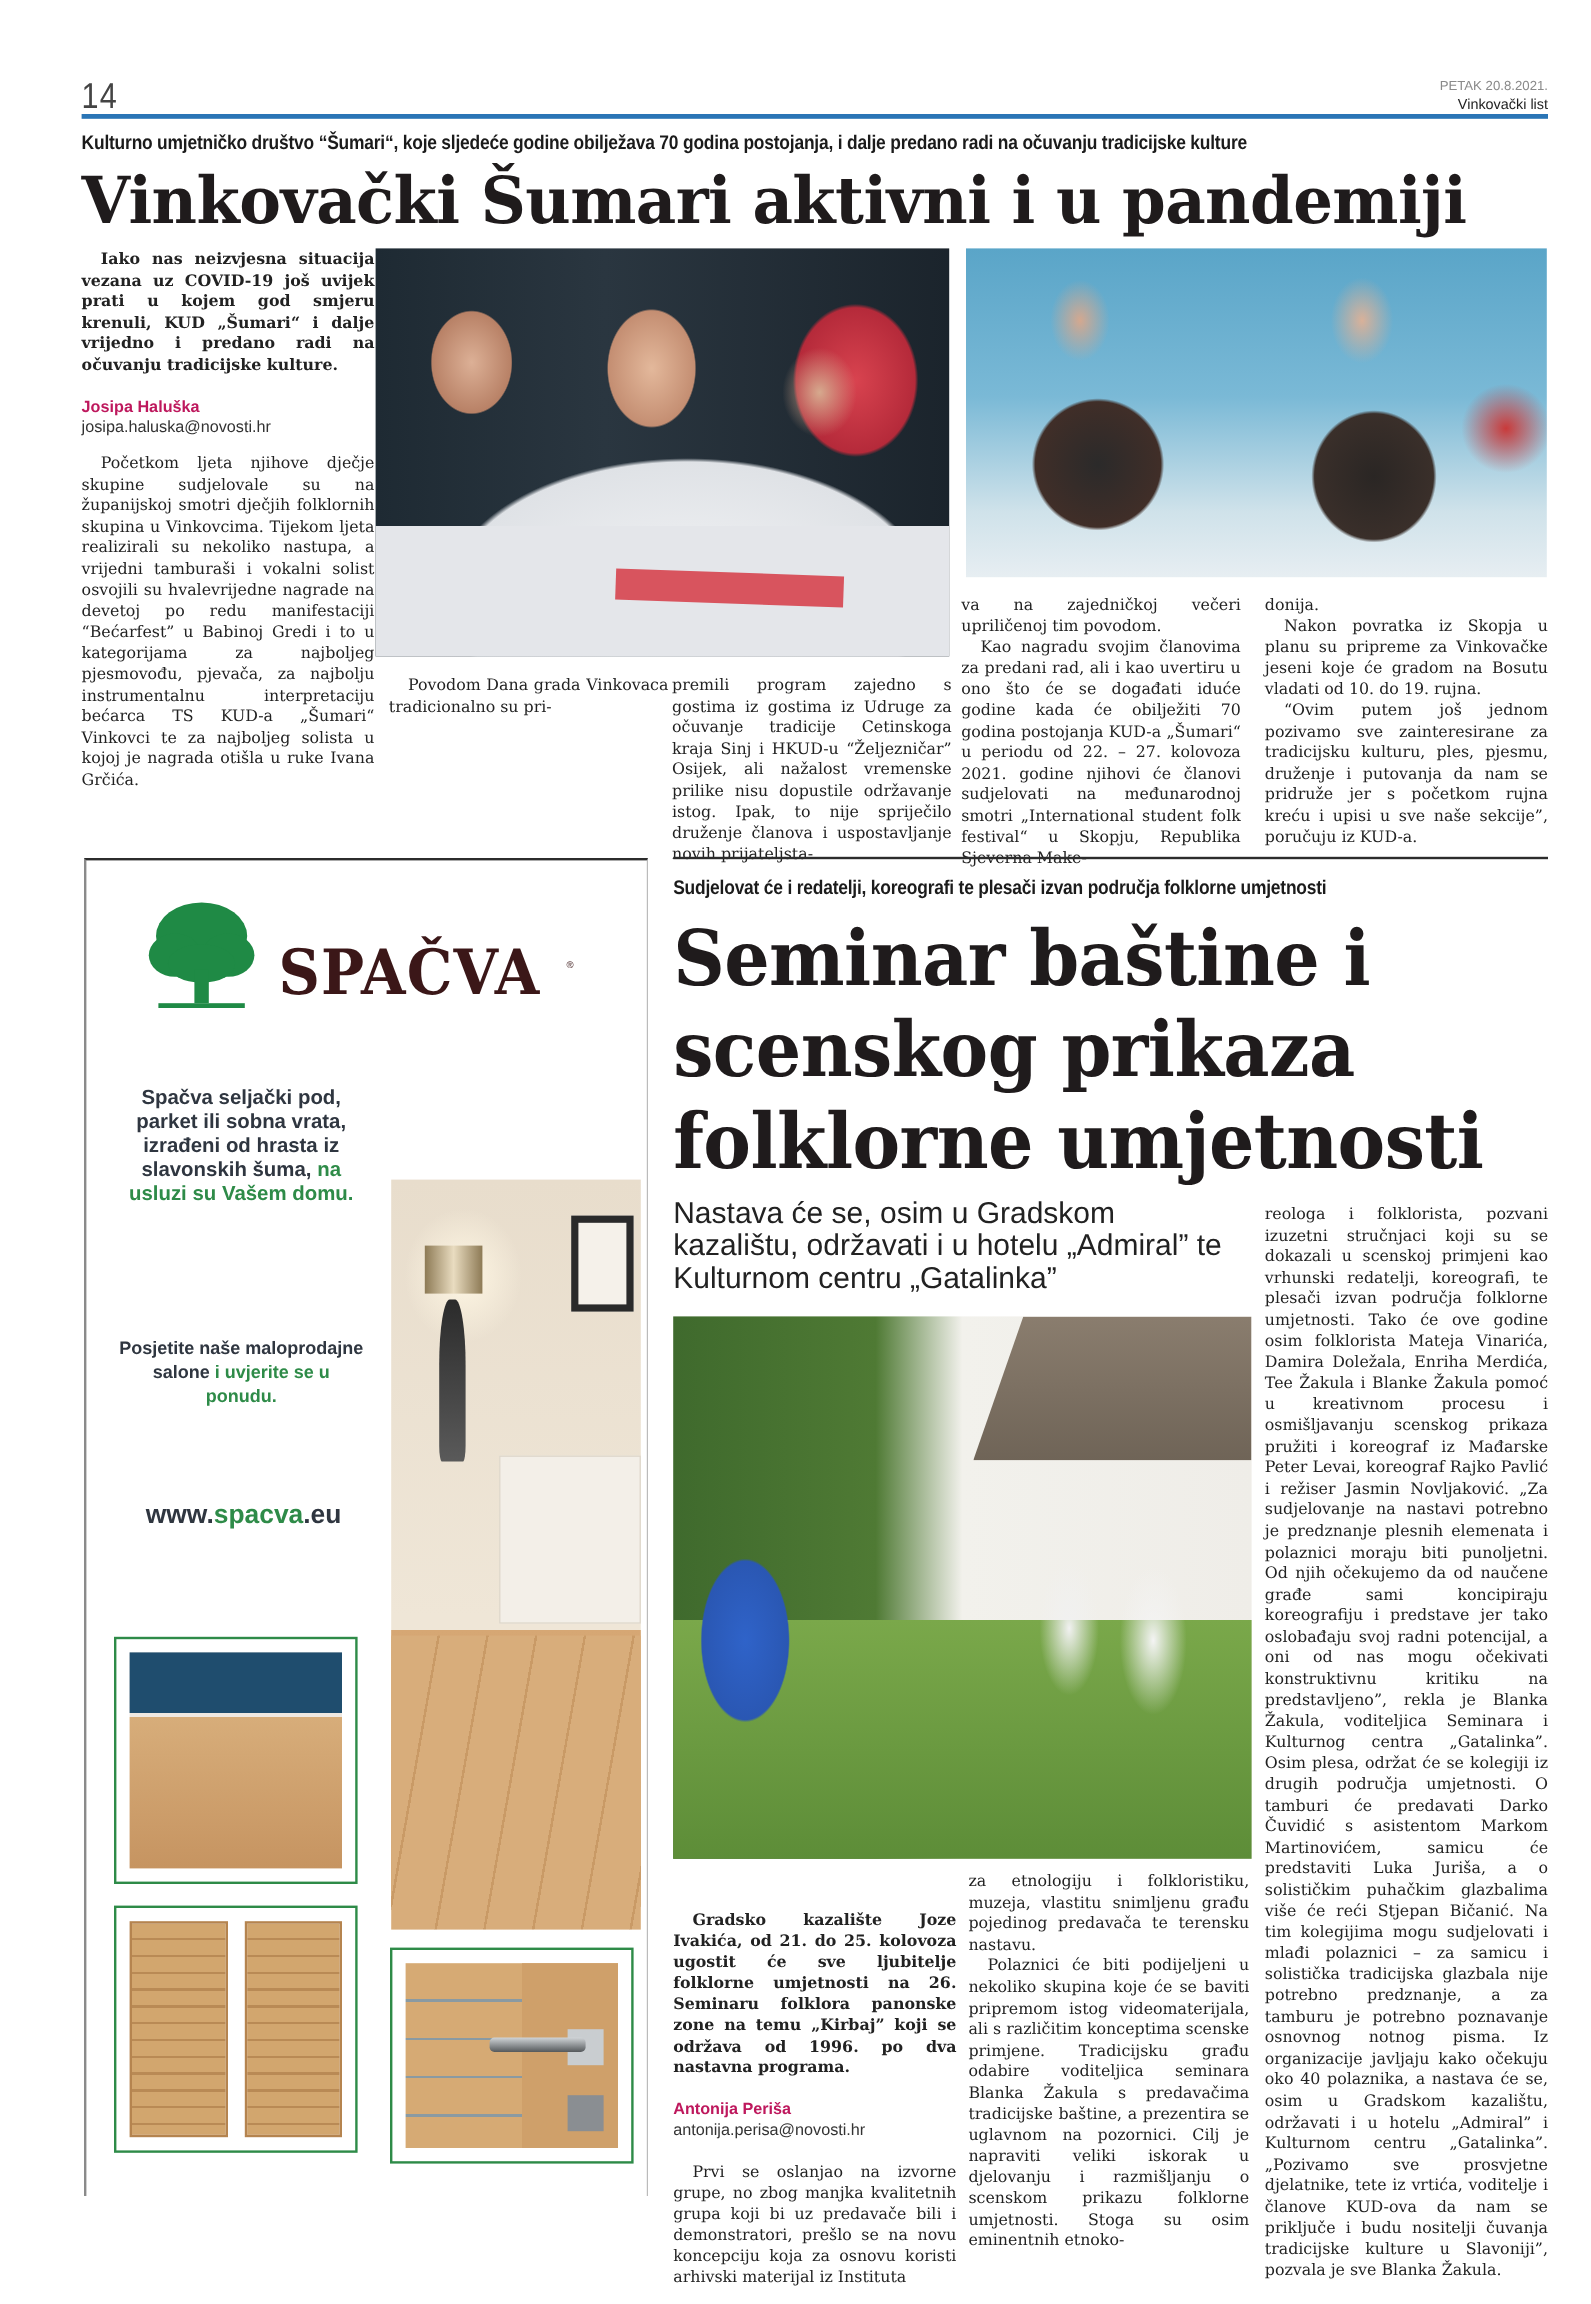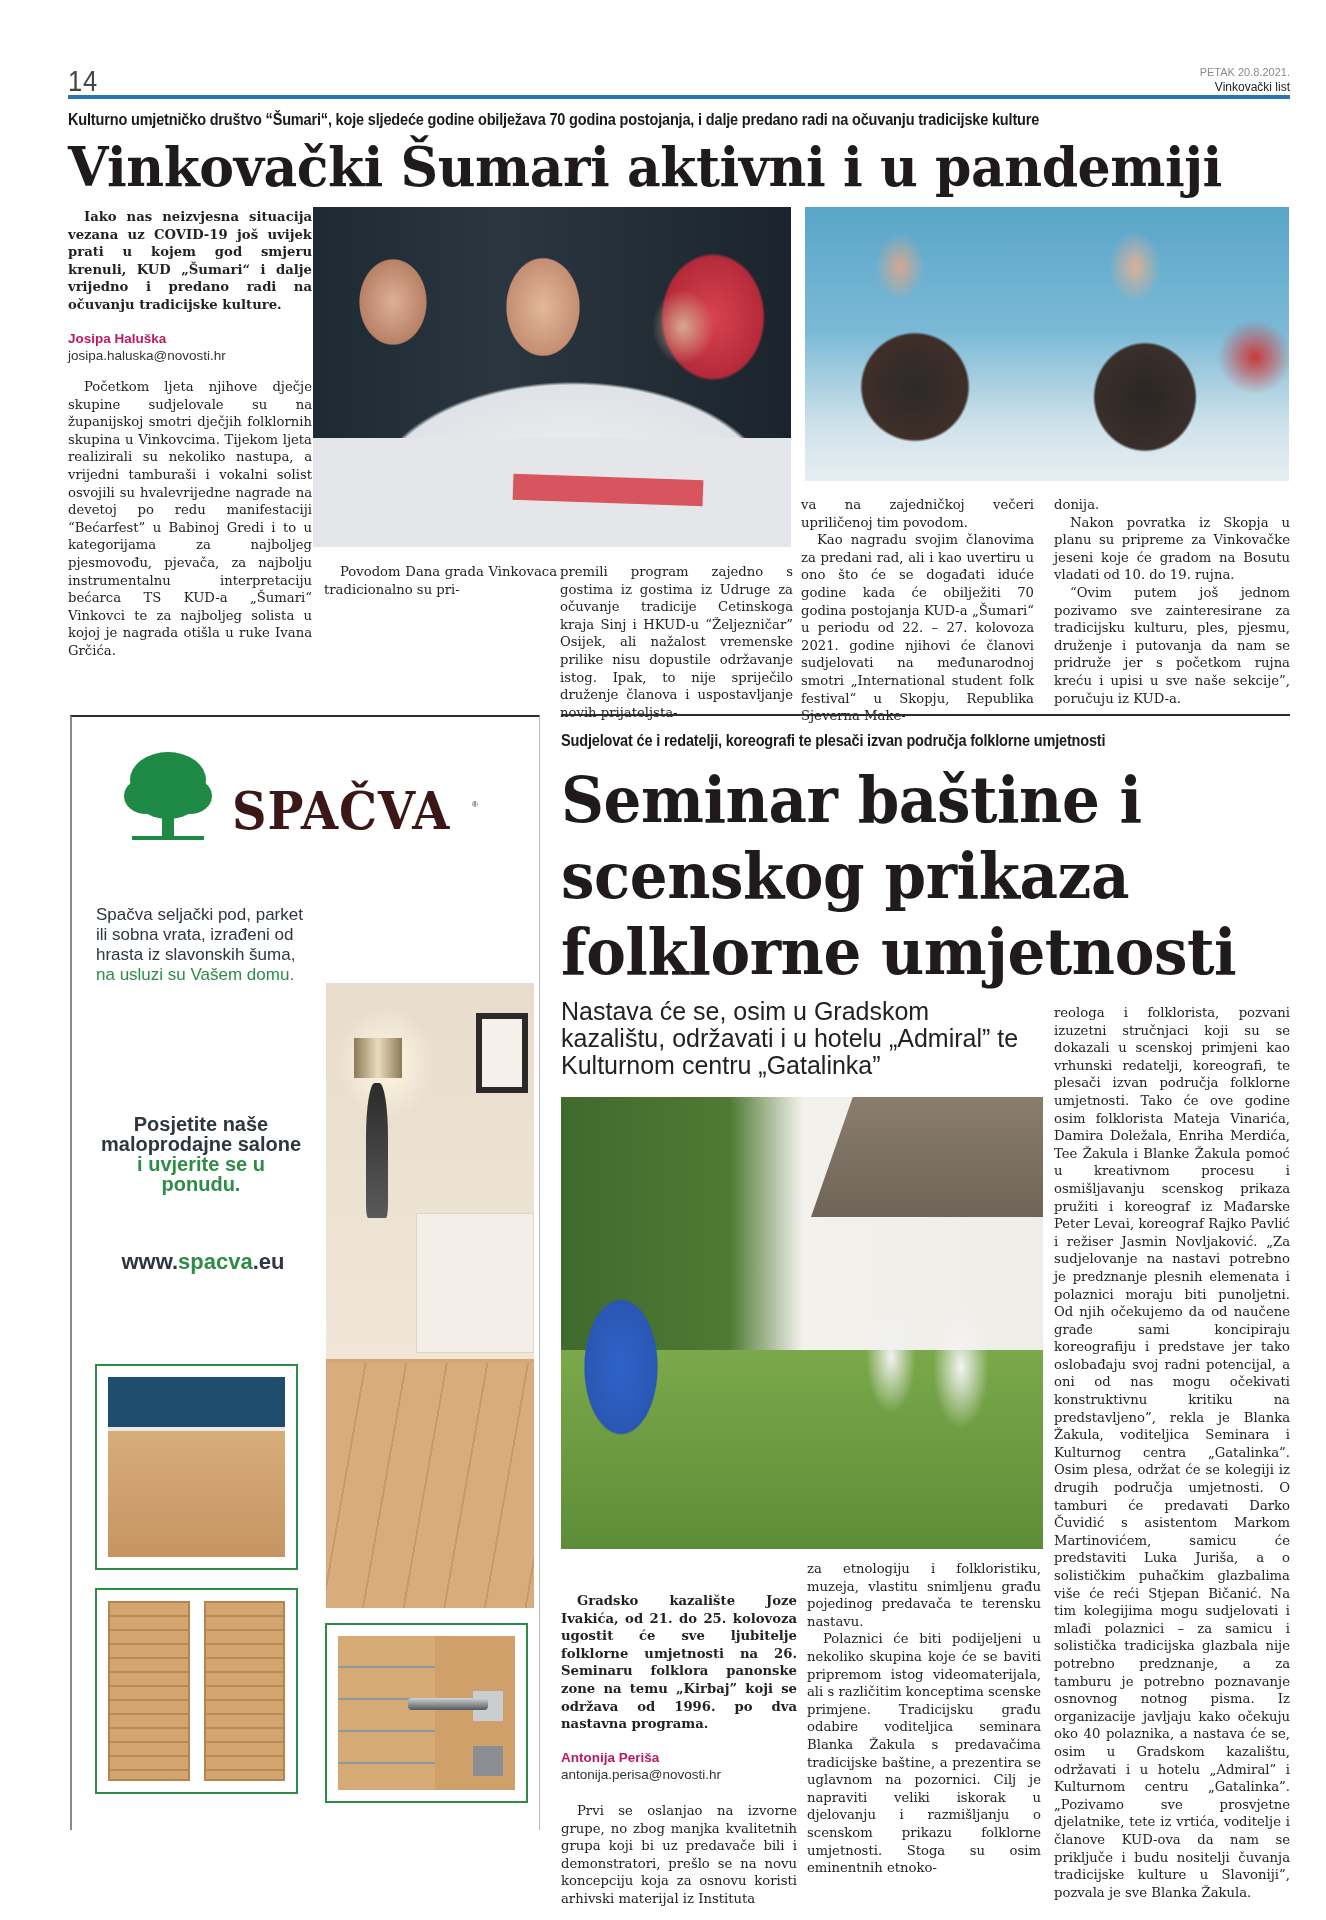--- a/index.html
+++ b/index.html
@@ -66,23 +66,23 @@
         linear-gradient(90deg, #3f6a2d 0%, #4f7a34 35%, #f2f1ec 50%, #efede8 100%);
     }
     .photo-3 .roof { position: absolute; left: 250px; top: 0; width: 232px; height: 120px; background: linear-gradient(180deg, #8a7d6e, #6f6457); clip-path: polygon(18% 0, 100% 0, 100% 100%, 0 100%); }
 
     
     .ad-box { left: 70px; top: 715px; width: 470px; height: 1115px; border-left: 2px solid #8a8a8a; border-top: 2px solid #2c2c2c; border-right: 1px solid #bbb; }
     .ad-rule-right { left: 561px; top: 714px; width: 729px; height: 2px; background: #2c2c2c; }
     .ad-logo-tree { left: 122px; top: 748px; width: 92px; height: 100px; }
     .ad-logo-text { left: 232px; top: 780px; font-family: "DejaVu Serif", serif; font-weight: bold; font-size: 52px; color: #3b1718; letter-spacing: 1px; transform: scaleX(0.92); transform-origin: left top; }
     .ad-logo-reg { left: 472px; top: 800px; font-family: "Liberation Sans", sans-serif; font-size: 8px; color: #3b1718; }
-    .ad-tagline { left: 96px; top: 905px; width: 210px; font-family: "Liberation Sans", sans-serif; font-weight: normal; font-size: 17px; line-height: 20px; color: #2f3640; text-align: left; }
+    .ad-tagline { left: 96px; top: 905px; width: 210px; font-family: "Liberation Sans", sans-serif; font-weight: bold; font-size: 17px; line-height: 20px; color: #2f3640; text-align: center; }
     .ad-tagline .green, .ad-visit .green, .ad-url .green { color: #2e8b48; }
-    .ad-visit { left: 96px; top: 1114px; width: 210px; font-family: "Liberation Sans", sans-serif; font-weight: bold; font-size: 20px; line-height: 20px; color: #2f3640; text-align: center; }
+    .ad-visit { left: 96px; top: 1114px; width: 210px; font-family: "Liberation Sans", sans-serif; font-weight: bold; font-size: 15px; line-height: 20px; color: #2f3640; text-align: center; }
     .ad-url { left: 98px; top: 1249px; width: 210px; font-family: "Liberation Sans", sans-serif; font-weight: bold; font-size: 22px; color: #2f3640; text-align: center; }
 
     .ad-interior { left: 326px; top: 983px; width: 208px; height: 606px;
       background:
         linear-gradient(180deg, transparent 62%, #d6a774 62%, #c7955f 100%),
         radial-gradient(ellipse 70px 80px at 60px 80px, #fff7e4 0%, transparent 70%),
         linear-gradient(180deg, #e8ddcc 0%, #efe6d7 60%);
     }
     .ad-interior .frame { position: absolute; left: 150px; top: 30px; width: 52px; height: 80px; background: #f5f1ea; border: 6px solid #2a2a2a; }
     .ad-interior .cabinet { position: absolute; left: 90px; top: 230px; width: 118px; height: 140px; background: #f3efe8; border: 1px solid #ddd5c8; }

